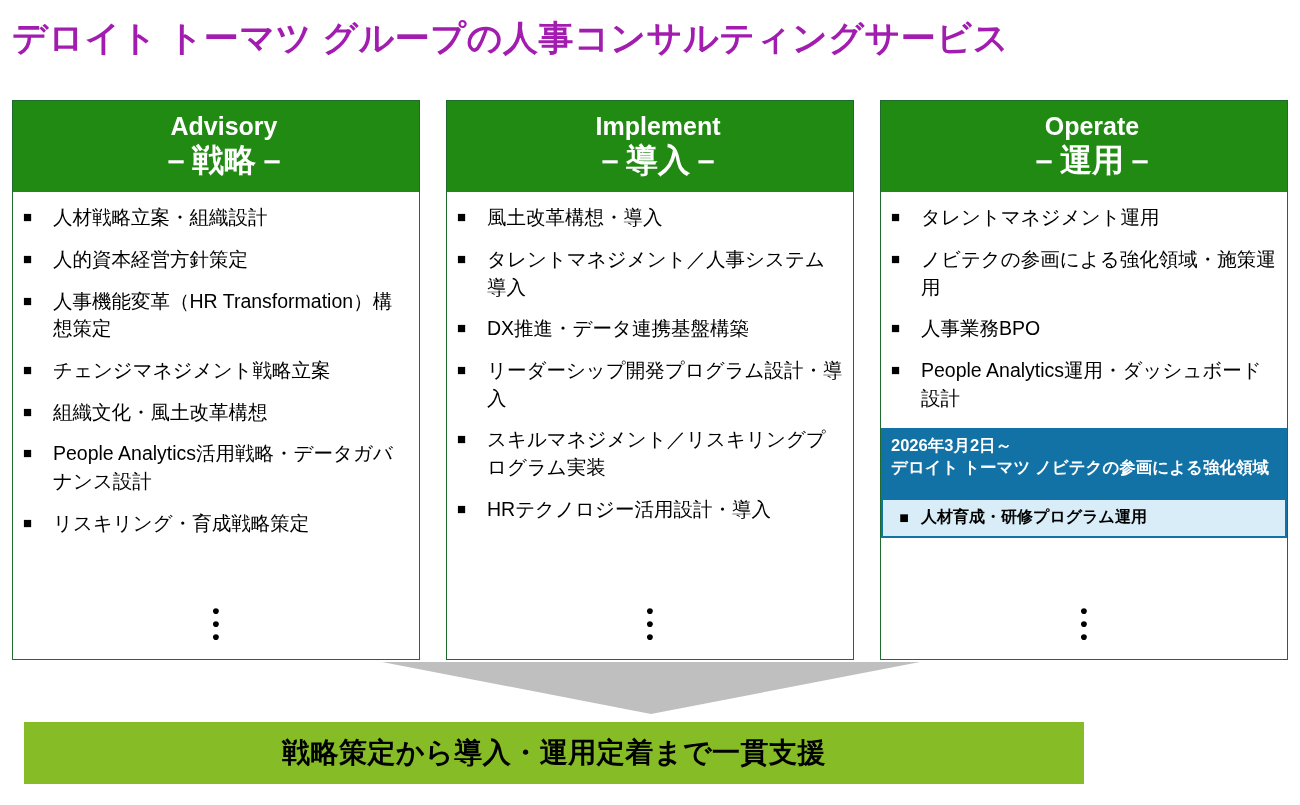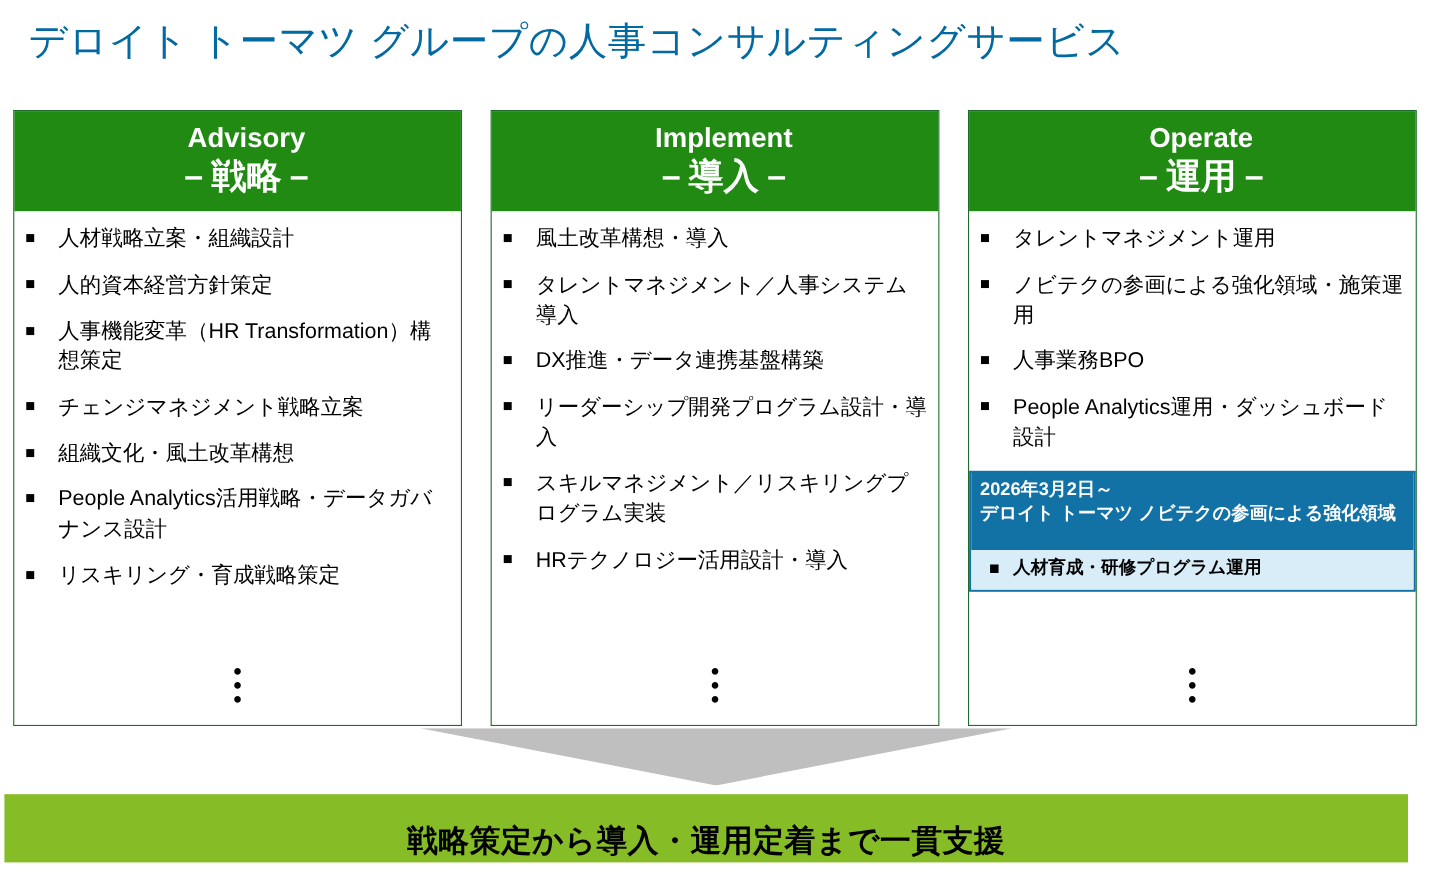--- a/index.html
+++ b/index.html
@@ -16,26 +16,25 @@
     overflow: hidden;
   }
 
   
   .page-title {
     position: absolute;
     left: 12px;
     top: 16px;
     width: 1270px;
     font-size: 35px;
-    font-weight: 400;
+    font-weight: 700;
     letter-spacing: 0.5px;
     line-height: 1.25;
-    color: #0369a1;
+    color: #a21caf;
     white-space: nowrap;
-    margin-left: 14px;
   }
 
   
   .columns {
     position: absolute;
     left: 12px;
     top: 100px;
     width: 1276px;
     height: 560px;
     display: flex;
@@ -149,27 +148,27 @@
     position: absolute;
     left: 382px;
     top: 662px;
     width: 538px;
     height: 52px;
   }
 
   
   .footer-banner {
     position: absolute;
-    left: 4px;
+    left: 24px;
     top: 722px;
-    width: 1276px;
+    width: 1060px;
     height: 62px;
     background: #86BC25;
     display: flex;
-    align-items: flex-end;
+    align-items: center;
     justify-content: center;
     box-sizing: border-box;
   }
   .footer-banner .footer-text {
     font-size: 28px;
     font-weight: 700;
     color: #000000;
     letter-spacing: 0.5px;
     white-space: nowrap;
   }

